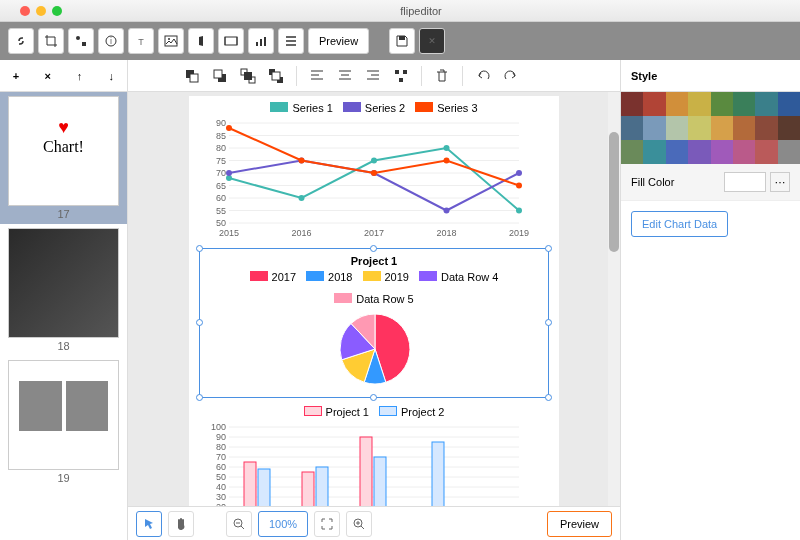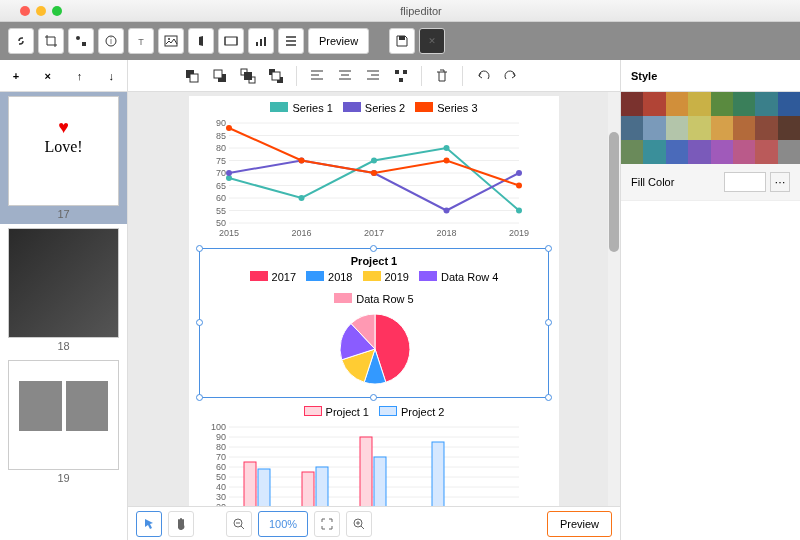--- a/index.html
+++ b/index.html
@@ -142,21 +142,21 @@
   <div class="sidebar">
     <div class="page-ops">
       <div class="page-op">+</div>
       <div class="page-op">×</div>
       <div class="page-op">↑</div>
       <div class="page-op">↓</div>
     </div>
     <div class="thumbs">
       <div class="thumb sel">
         <div class="thumb-img">
-            <div style="position:absolute;top:20px;width:100%;text-align:center"><span style="color:#e00;font-size:18px">♥</span><br><span style="font-family:cursive;font-size:16px">Love!</span></div>
+            <div style="position:absolute;top:20px;width:100%;text-align:center"><span style="color:#e00;font-size:18px">♥</span><br><span style="font-family:cursive;font-size:16px">Chart!</span></div>
           </div>
         <div class="thumb-label">17</div>
       </div>
       <div class="thumb">
         <div class="thumb-img" style="background:linear-gradient(135deg,#2a2a2a,#555)"></div>
         <div class="thumb-label">18</div>
       </div>
       <div class="thumb">
         <div class="thumb-img">
             <div style="display:flex;gap:4px;padding:20px 10px">
@@ -454,14 +454,15 @@
         <div class="swatch" style="background: rgb(160, 90, 186);"></div>
         <div class="swatch" style="background: rgb(186, 90, 138);"></div>
         <div class="swatch" style="background: rgb(186, 90, 90);"></div>
         <div class="swatch" style="background: rgb(138, 138, 138);"></div>
       </div>
     <div class="panel-row">
       <span>Fill Color</span>
       <div class="color-well"></div>
       <div class="more-btn">⋯</div>
     </div>
+    <div class="edit-chart-btn">Edit Chart Data</div>
   </div>
 </div>
 
 </body></html>

